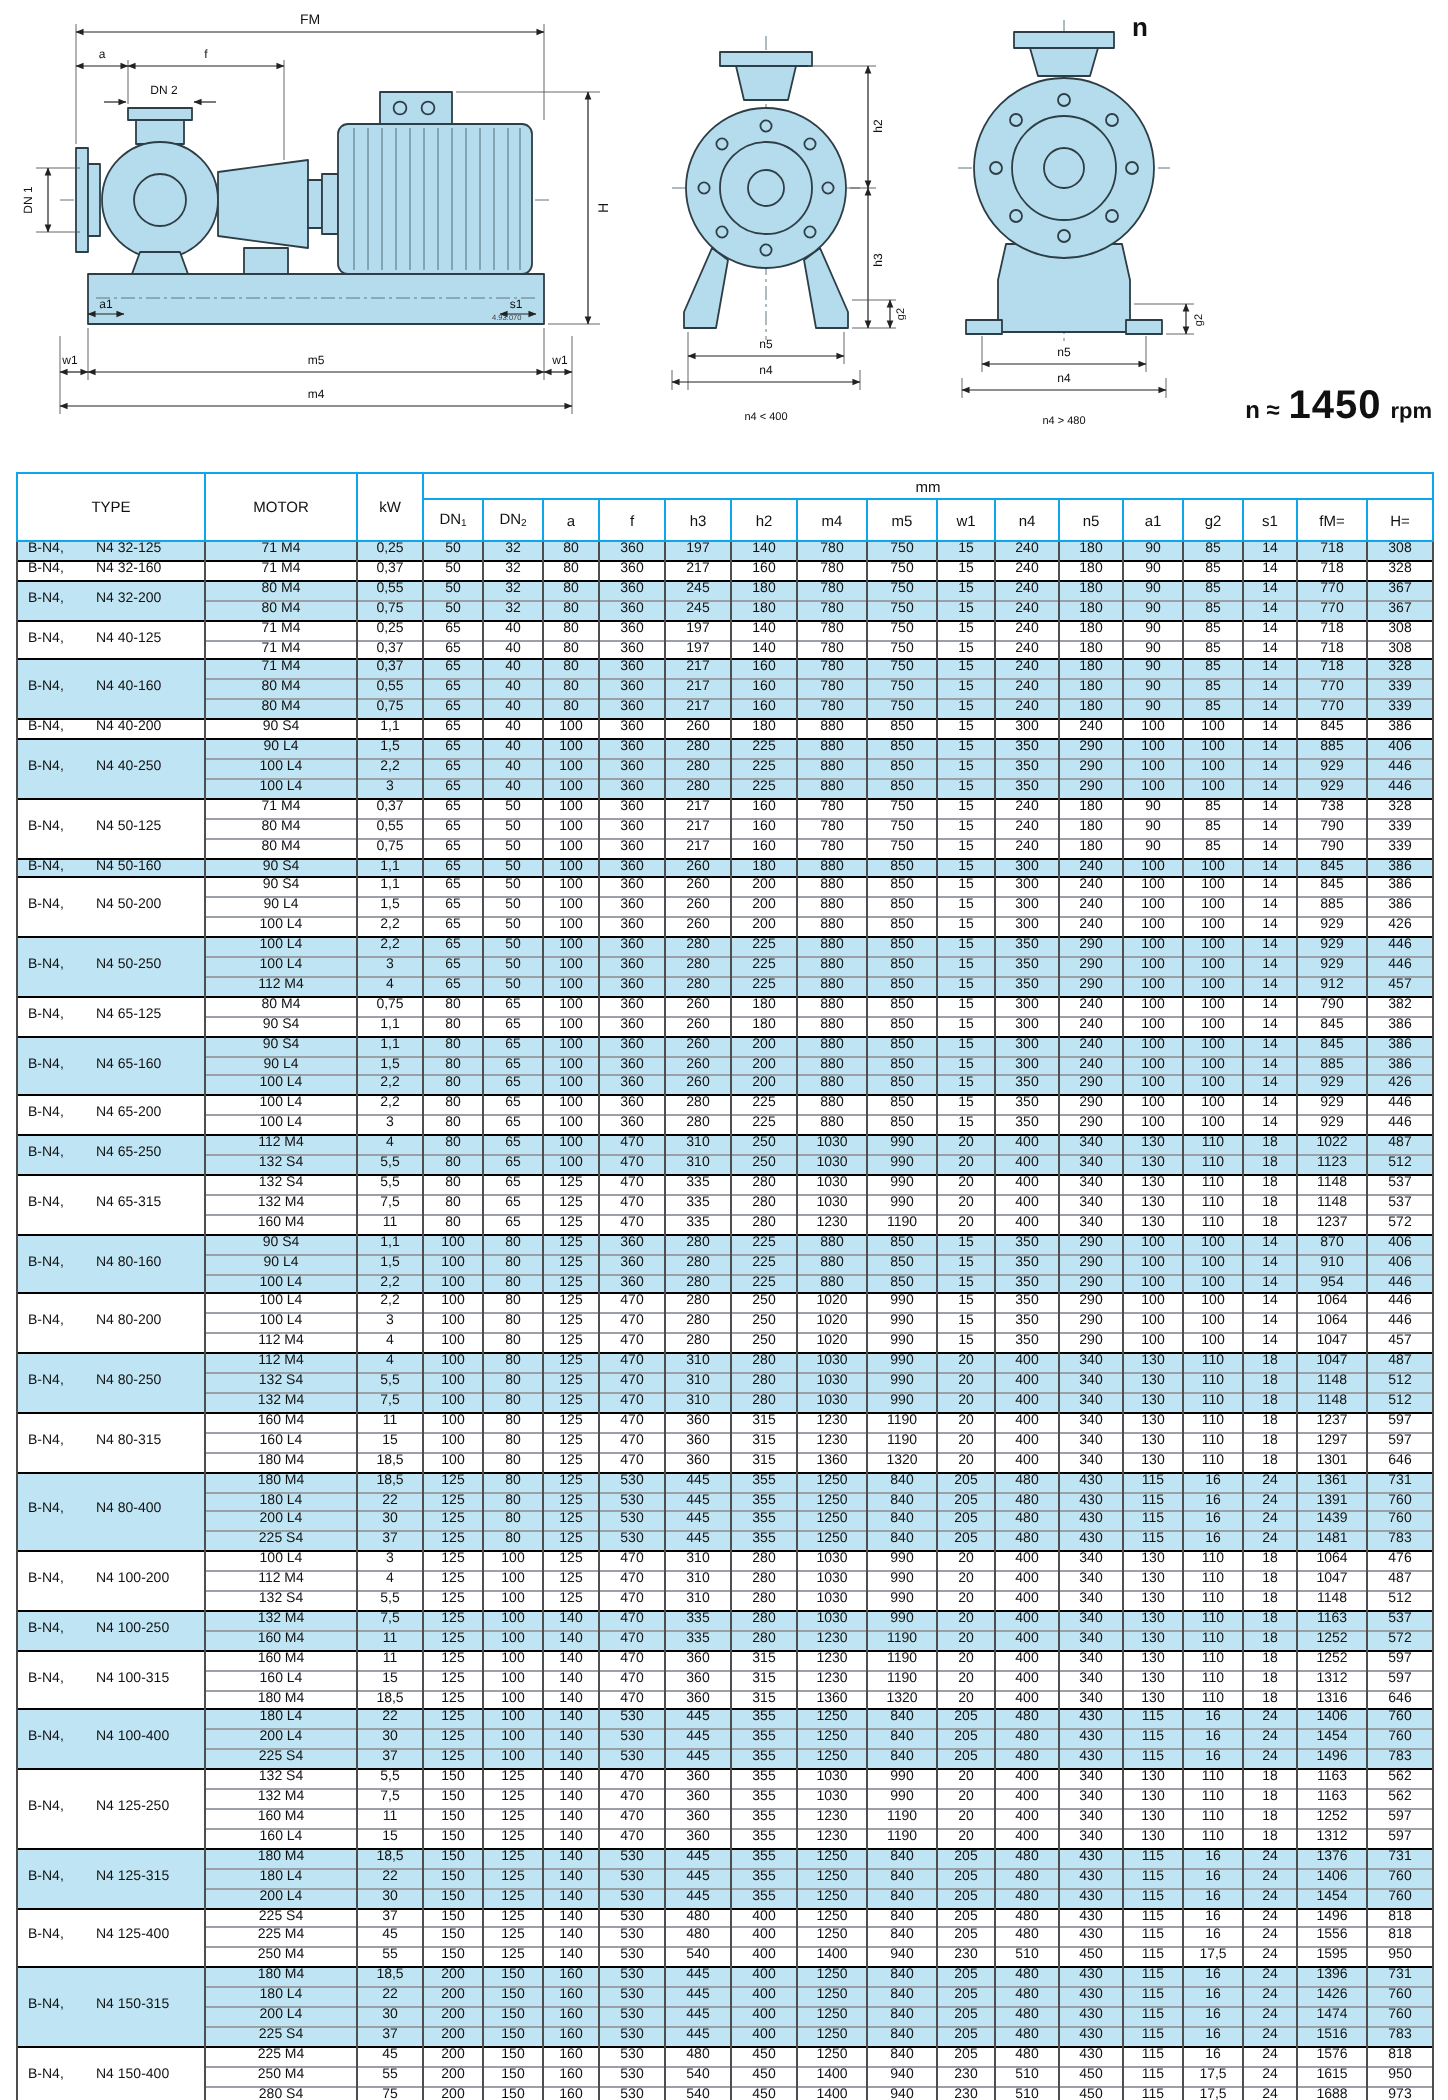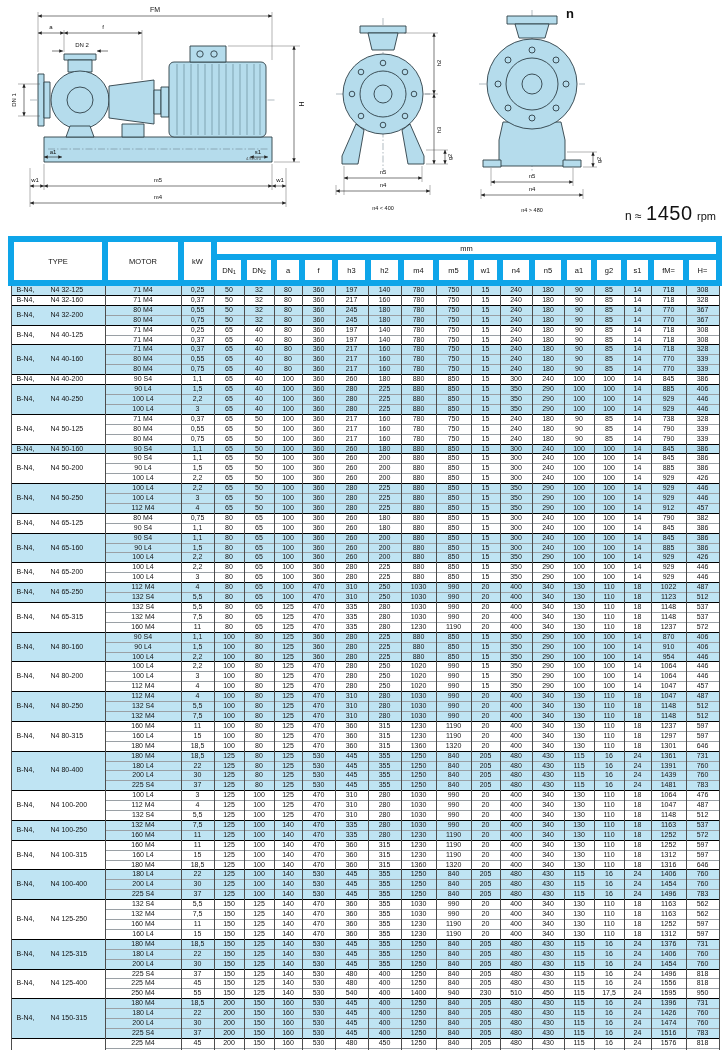--- a/index.html
+++ b/index.html
@@ -12,28 +12,28 @@
   .ln{fill:none;stroke:#2e3e46;stroke-width:0.9;}
   .thin{fill:none;stroke:#41606e;stroke-width:0.45;}
   .dim{stroke:#222;stroke-width:0.6;fill:none;}
   .ext{stroke:#555;stroke-width:0.45;fill:none;}
   .cl{stroke:#607682;stroke-width:0.5;stroke-dasharray:7 2 1.5 2;fill:none;}
   .dlab{font:7px "Liberation Sans",sans-serif;fill:#111;}
   .dlabs{font:6px "Liberation Sans",sans-serif;fill:#111;}
   .dcap{font:5.5px "Liberation Sans",sans-serif;fill:#111;}
   .dno{font:3.8px "Liberation Sans",sans-serif;fill:#444;}
   .nbold{position:absolute;left:566px;top:6px;font-size:13px;font-weight:bold;}
-  .speed{position:absolute;right:8px;top:202px;font-weight:normal;white-space:nowrap;}
+  .speed{position:absolute;right:8px;top:192px;font-weight:bold;white-space:nowrap;}
   .speed .sp1{font-size:12px;}
   .speed .sp2{font-size:20px;letter-spacing:0.5px;}
   .speed .sp3{font-size:11px;}
   
   .dtable{position:absolute;left:8px;top:236px;width:708px;border-collapse:collapse;
           table-layout:fixed;font-size:7px;}
-  .dtable th{border:6px solid #0ea5e9;font-weight:normal;text-align:center;padding:0;
+  .dtable th{border:1px solid #0ea5e9;font-weight:normal;text-align:center;padding:0;
              background:#fff;overflow:hidden;}
   .dtable thead .mmrow th{height:12px;font-size:7.5px;}
   .dtable thead .subrow th{height:20px;font-size:7.5px;}
   .dtable th sub{font-size:5px;vertical-align:-1px;}
   .dtable td{border-left:1px solid #4d4d4d;border-right:1px solid #4d4d4d;
              border-top:1px solid #9aa0a5;text-align:center;padding:0;
              height:8.9px;line-height:8.9px;overflow:hidden;white-space:nowrap;}
   .dtable tr.gstart td{border-top:1.6px solid #000;}
   .dtable tr.shaded td{background:#bfe4f3;}
   .dtable td.type{text-align:left;background:#fff;}

